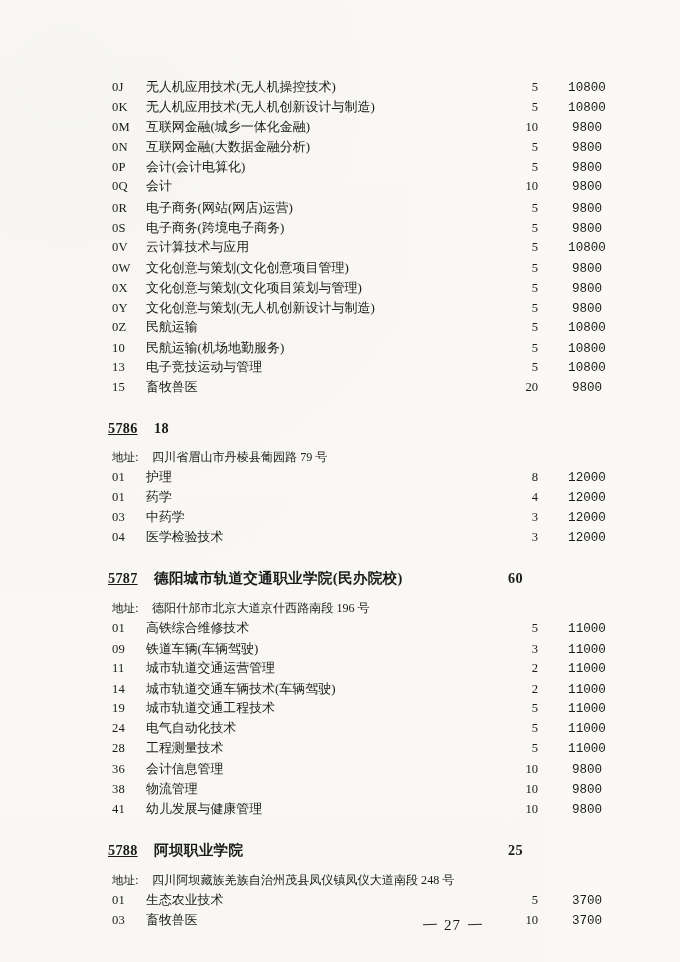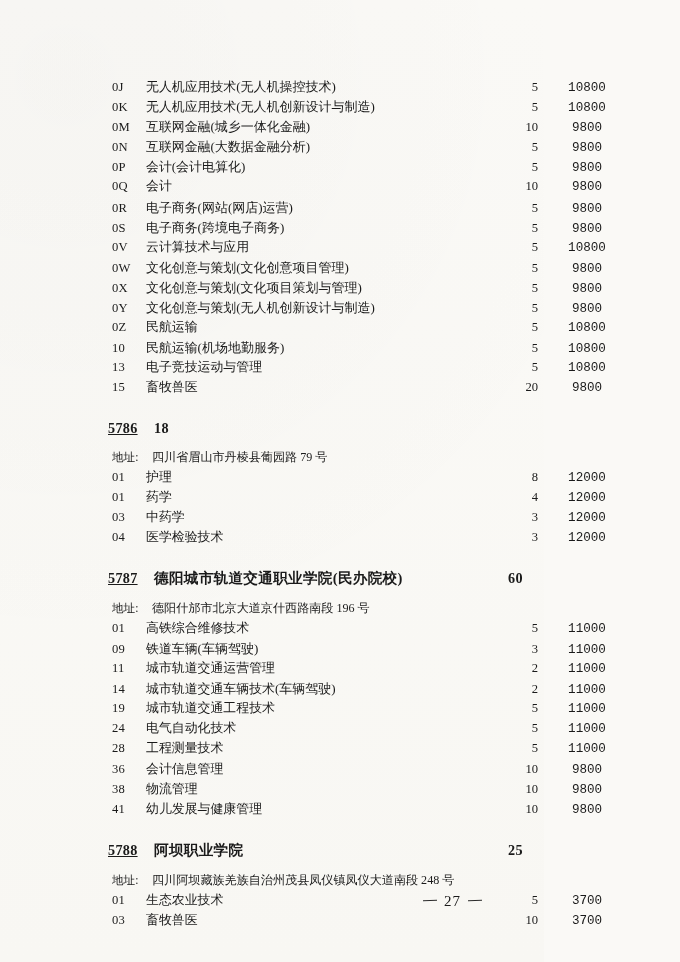--- a/index.html
+++ b/index.html
@@ -112,21 +112,21 @@
     font-family: Liberation Serif, serif;
   }
   .school-majors {
     margin-top: 3px;
   }
 
   
   .footer {
     position: absolute;
     right: 62px;
-    bottom: 52px;
+    bottom: 28px;
     font-size: 14.5px;
     letter-spacing: 1px;
     display: flex;
     align-items: center;
     gap: 7px;
     margin-top: 40px;
   }
   .dash {
     display: inline-block;
     width: 14px;

